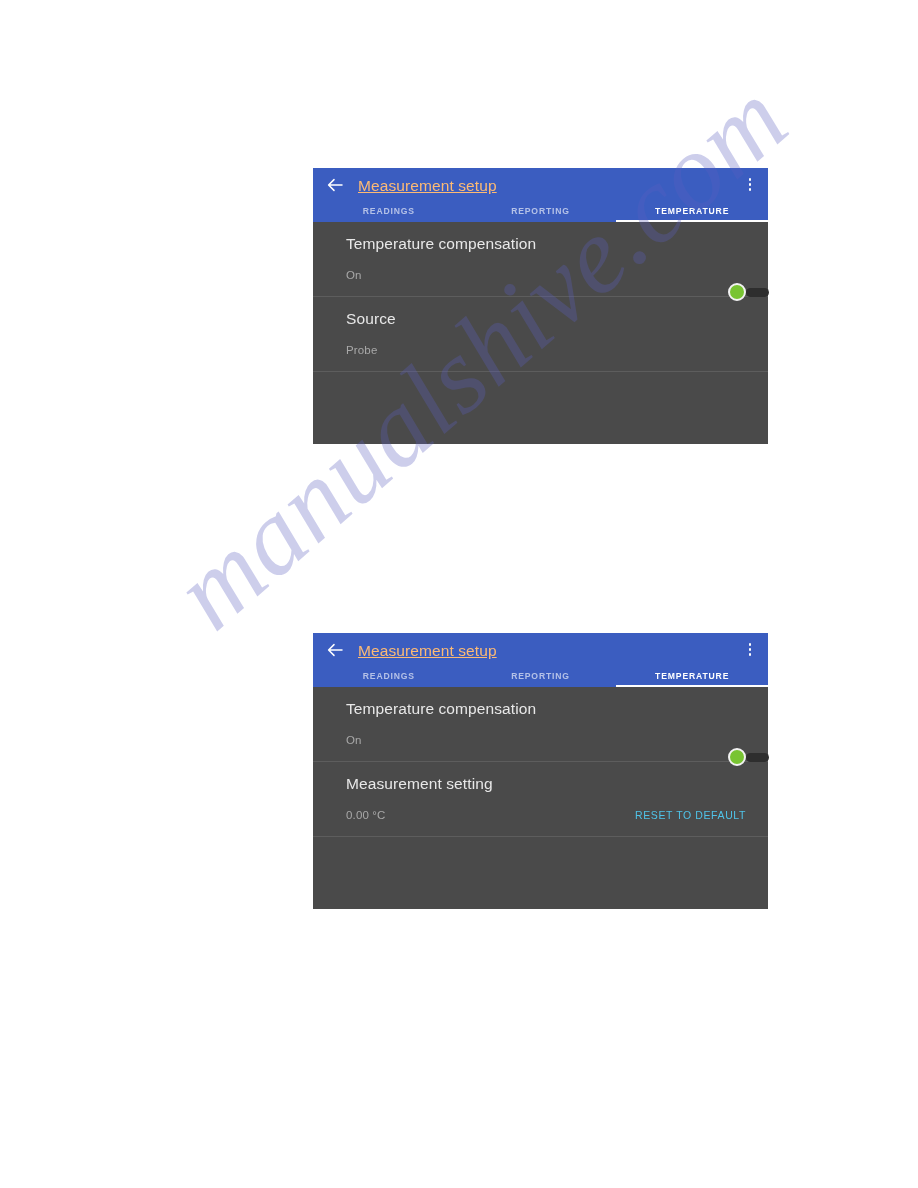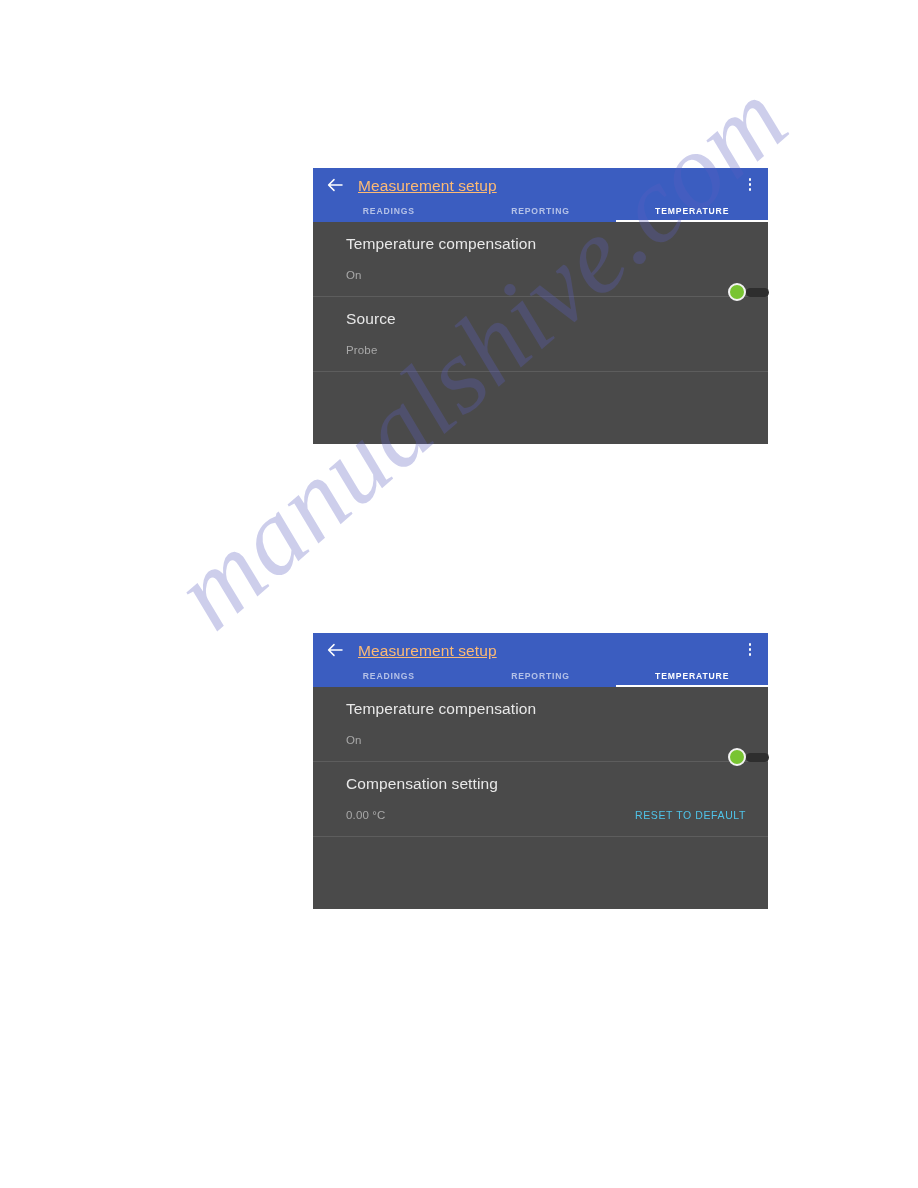--- a/index.html
+++ b/index.html
@@ -298,21 +298,21 @@
       <div class="row-action">
         <span class="switch">
           <span class="track"></span>
           <span class="thumb"></span>
         </span>
       </div>
     </div>
 
     <div class="row">
       <div class="row-texts">
-        <div class="row-title">Compensation setting</div>
+        <div class="row-title">Measurement setting</div>
         <div class="row-sub">0.00 °C</div>
       </div>
       <div class="row-action">
         <span class="reset-link">RESET TO DEFAULT</span>
       </div>
     </div>
 
     <div class="filler"></div>
   </div>
 </div>

